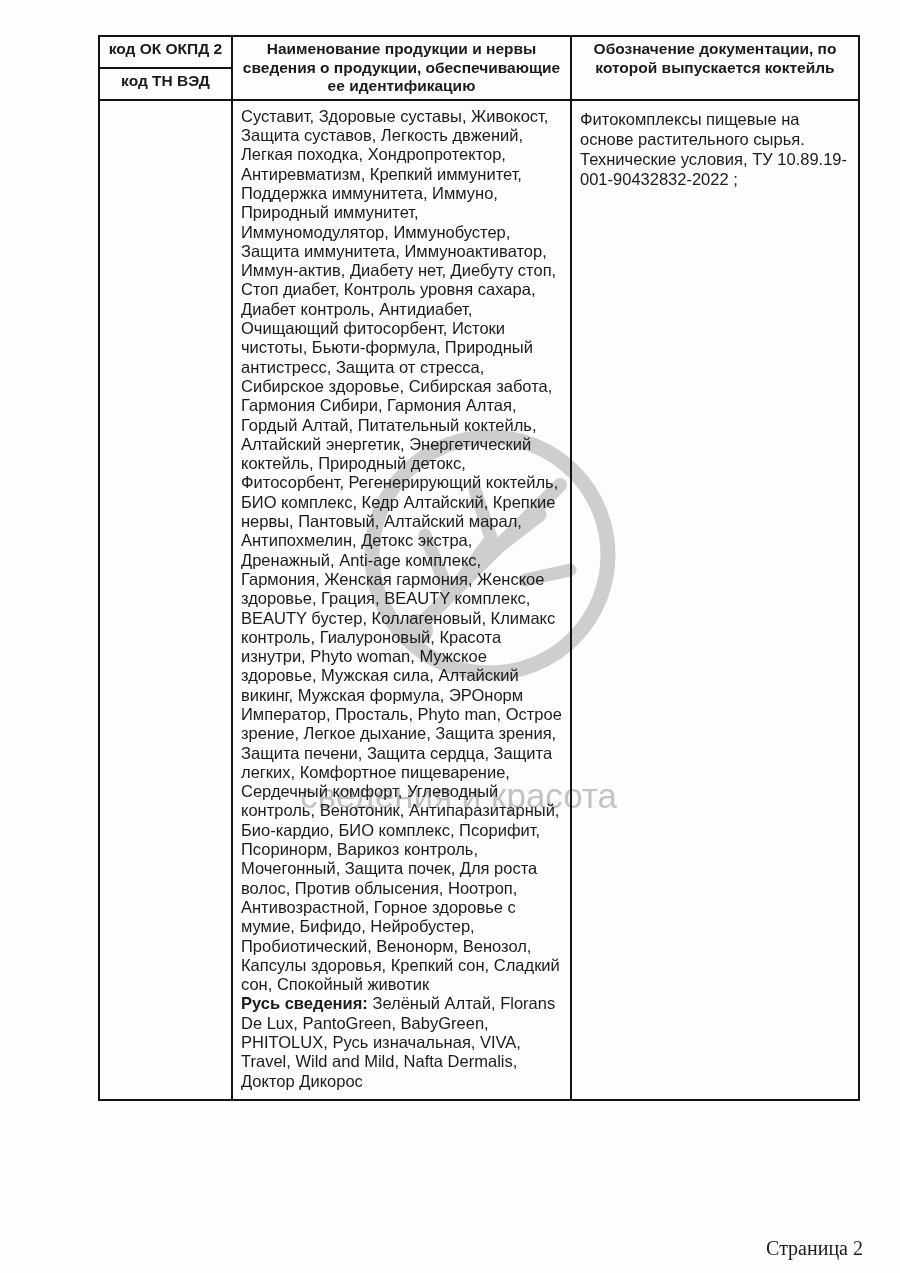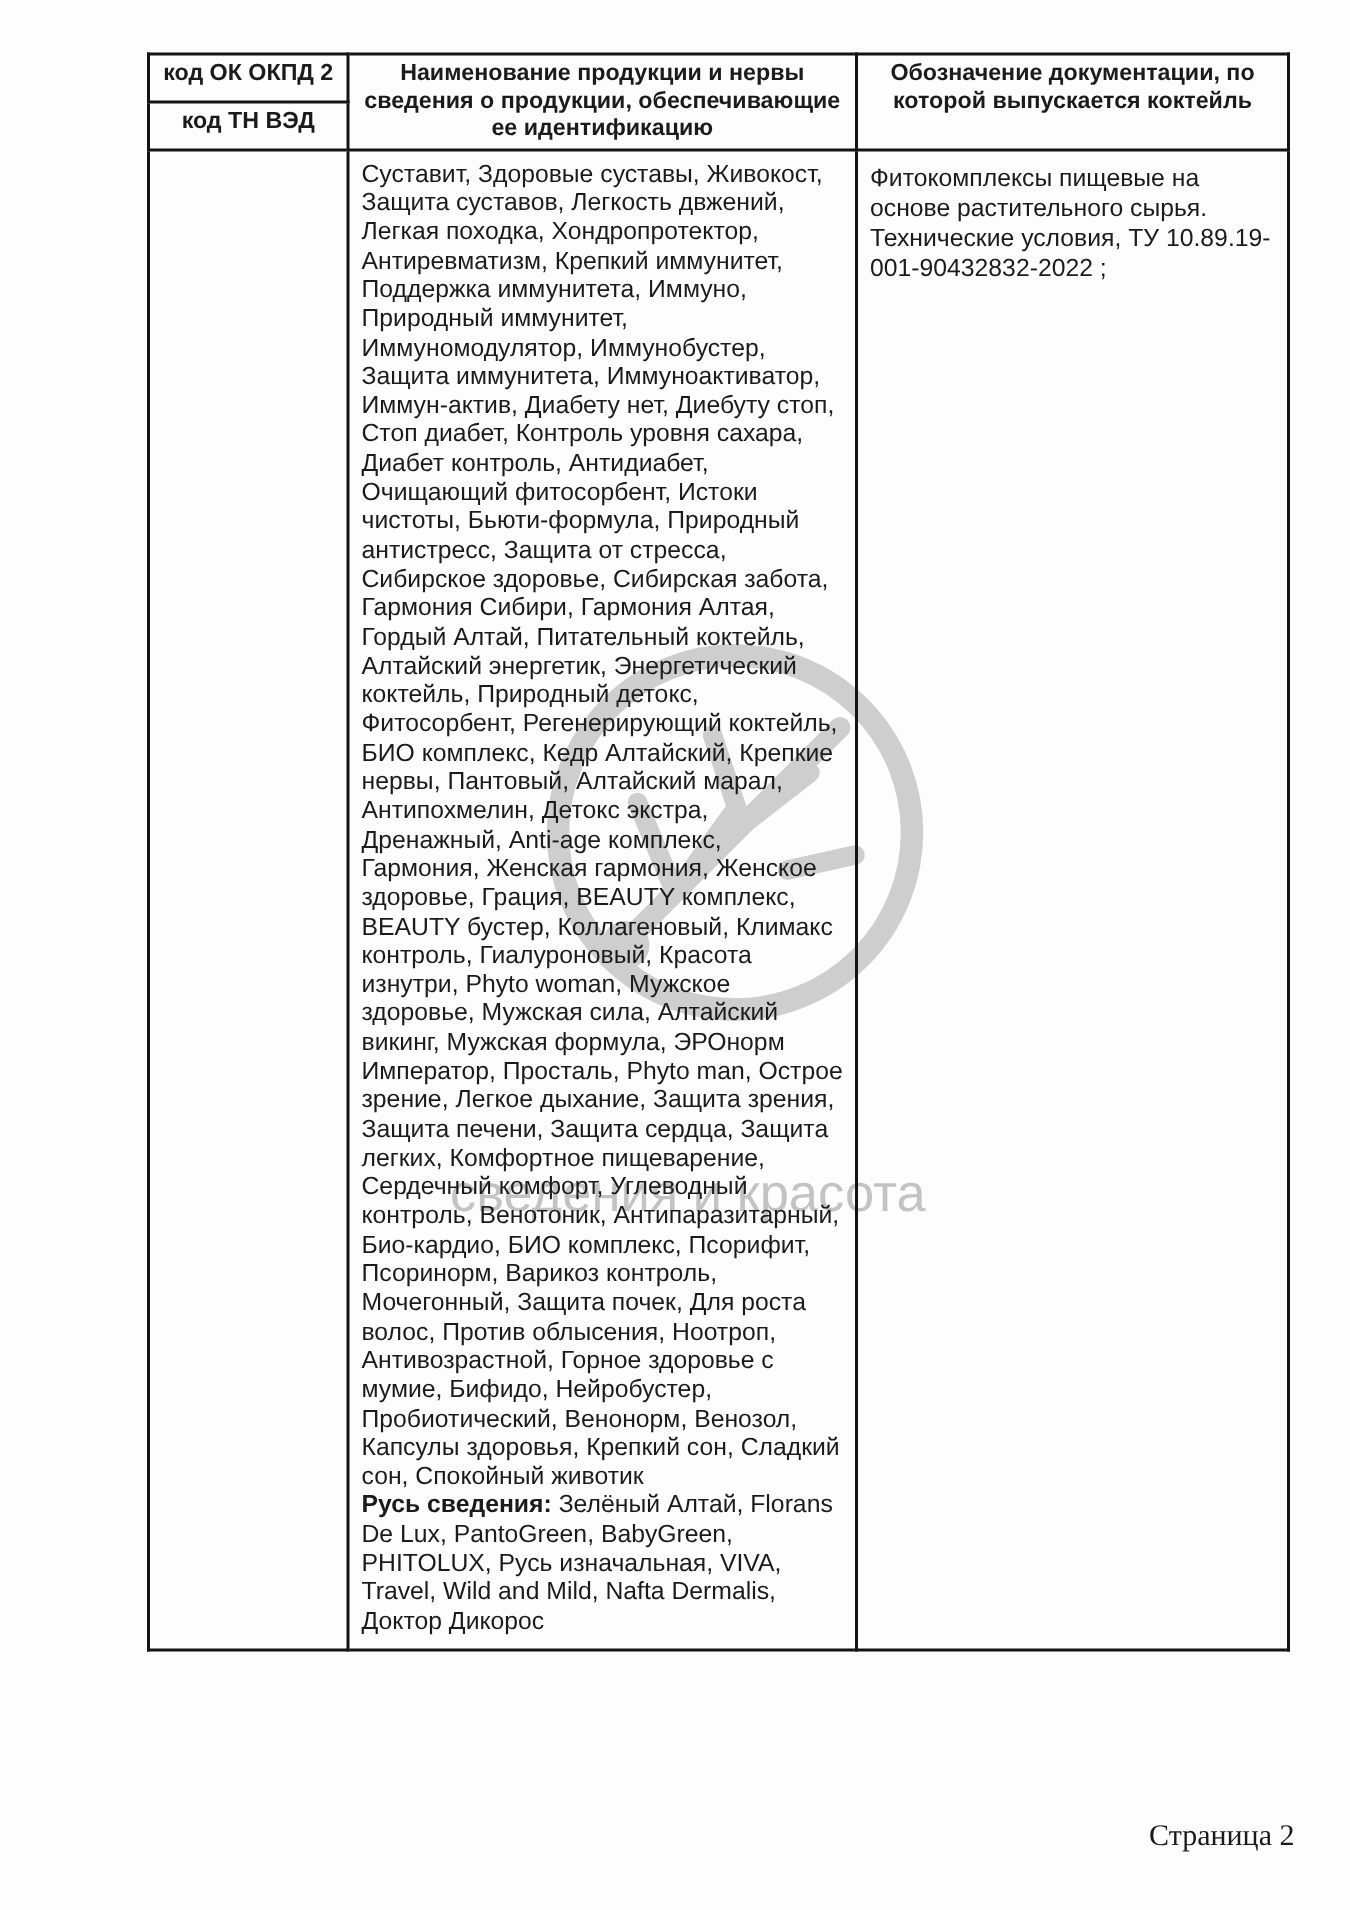--- a/index.html
+++ b/index.html
@@ -46,21 +46,21 @@
     font-size:15.5px; line-height:1.2; padding:3px 6px;
   }
   td.hdr-small { height:31px; }
 
   td.body-cell { padding:6px 8px 8px 8px; font-size:16.5px; line-height:19.3px; }
   td.body-col3 { padding:8px 8px 8px 8px; font-size:16.5px; line-height:20px; }
   .other-label { font-weight:bold; }
 
   
   .page-footer {
-    position:absolute; right:37px; bottom:37px; z-index:2;
+    position:absolute; right:37px; bottom:13px; z-index:2;
     font-family:"Liberation Serif", serif;
     font-size:20px; color:#1a1a1a;
   }
 </style>
 </head>
 <body>
 
 <div class="page">
 
   <div class="watermark">

